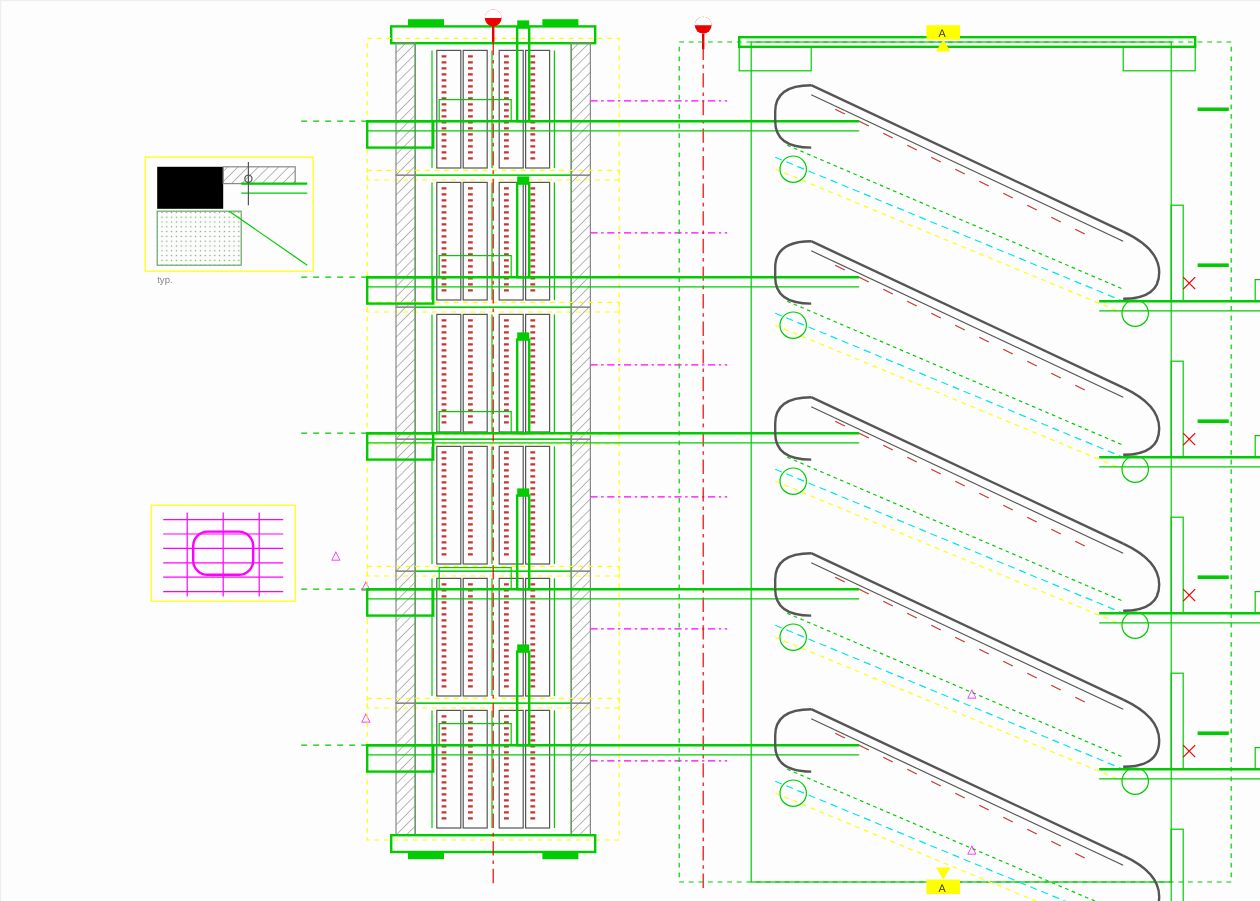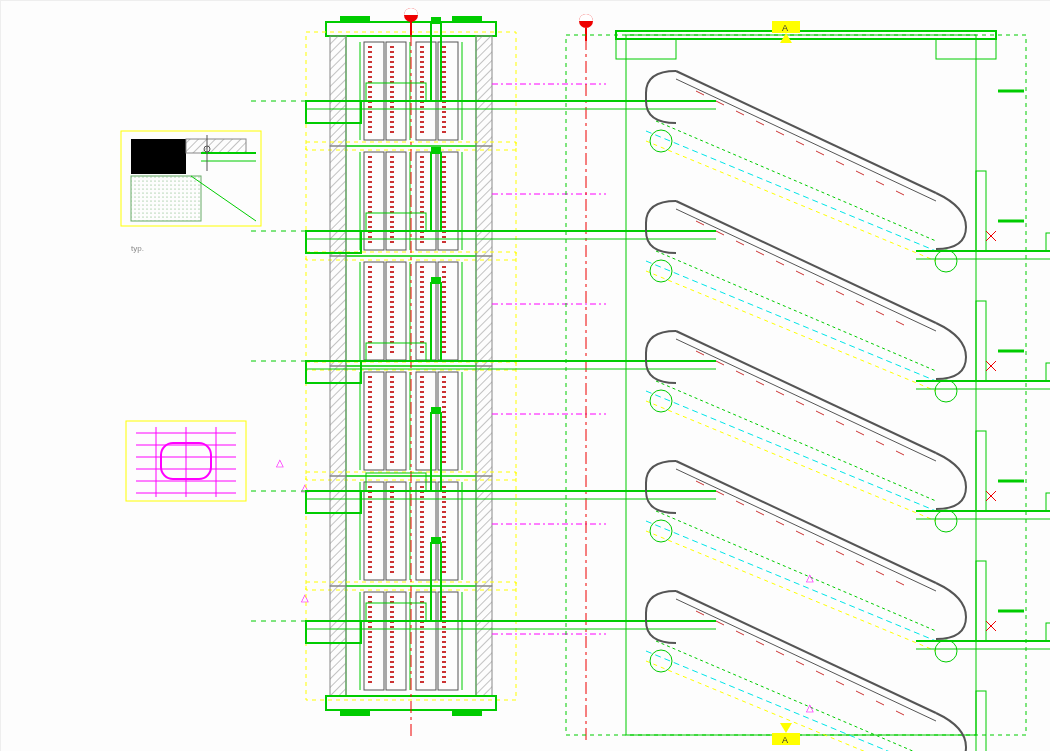--- a/index.html
+++ b/index.html
@@ -203,15 +203,15 @@
     <path d="M 0 -6 l -6 -10 h12 z" fill="#ffff00"></path>
     <text x="-4" y="4" font-size="9" fill="#333">A</text>
   </g>
 
   <text x="250" y="690" font-size="10" fill="#ff00ff">△</text>
   <text x="250" y="560" font-size="10" fill="#ff00ff">△</text>
 </g>
 
 </svg>
 
-<span class="lbl" style="left:130px;top:243px">typ.</span>
+<span class="lbl" style="left:130px;top:228px">typ.</span>
 
 </div>
 
 </body></html>

